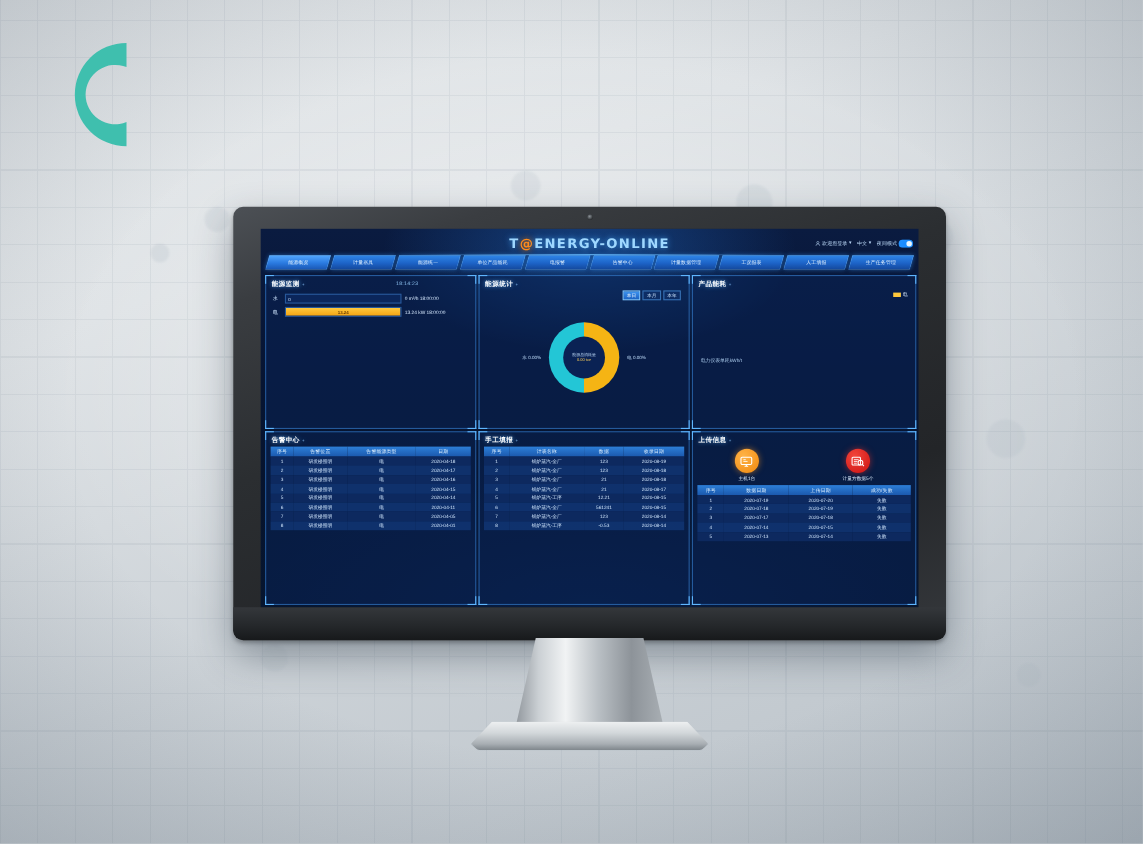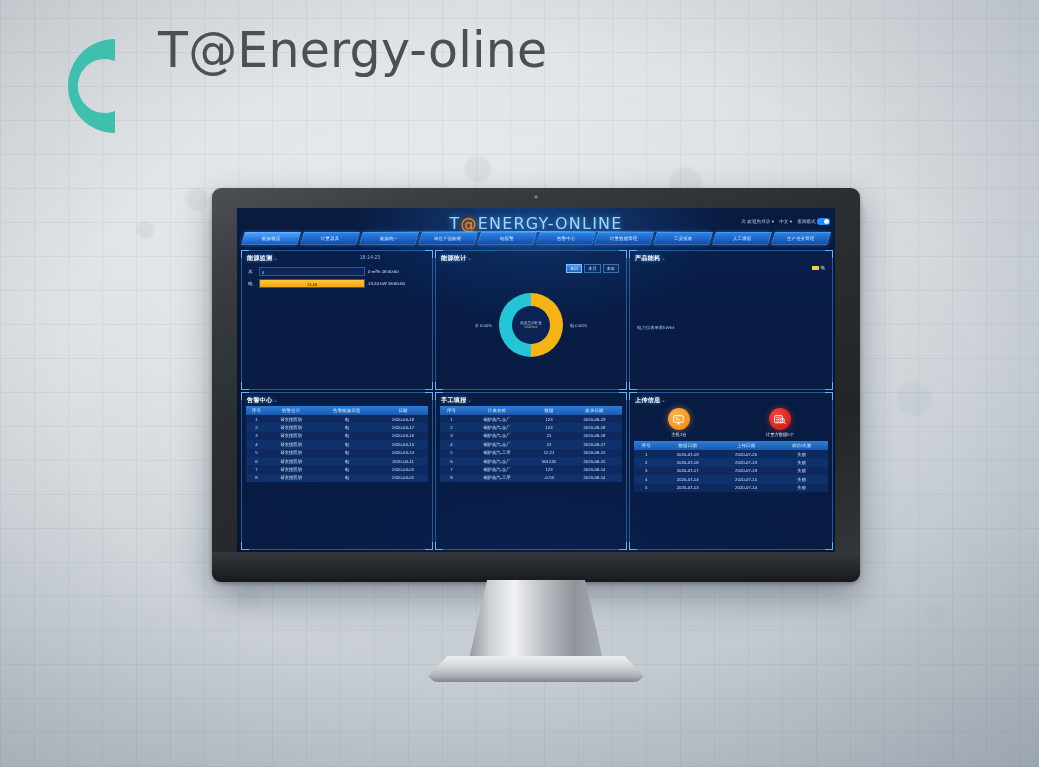--- a/index.html
+++ b/index.html
@@ -99,21 +99,21 @@
   .dash{position:absolute;inset:0;color:#cfe3ff;font-size:5px;}
   #dash-glow{
     position:absolute;inset:0;
     background:
       radial-gradient(ellipse 45% 38% at 50% 6%, rgba(38,120,220,.42) 0%, rgba(10,30,70,0) 70%),
       radial-gradient(ellipse 90% 60% at 50% 100%, rgba(10,40,95,.5) 0%, rgba(6,18,42,0) 70%);
   }
   #logo-row{position:absolute;left:0;top:4px;width:100%;height:17px;}
   #app-logo{
     position:absolute;left:50%;top:2px;transform:translateX(-50%);
-    font-size:16px;font-weight:400;letter-spacing:1.2px;color:#9fd8ff;
+    font-size:12px;font-weight:700;letter-spacing:1.2px;color:#9fd8ff;
     text-shadow:0 0 6px rgba(70,170,255,.85);white-space:nowrap;
     font-family:"DejaVu Sans",sans-serif;
   }
   #app-logo .at{color:#ff8c1a;text-shadow:0 0 6px rgba(255,140,26,.9);}
   #logo-underline{
     position:absolute;left:50%;top:19px;transform:translateX(-50%);
     width:330px;height:1px;
     background:linear-gradient(90deg,rgba(60,140,230,0),rgba(120,200,255,.85),rgba(60,140,230,0));
   }
   #header-right{
@@ -229,21 +229,20 @@
   <div id="vignette"></div>
 </div>
 
 <div id="brand">
   <div id="brand-mark">
     <svg width="66" height="118" viewBox="0 0 66 118">
       <path d="M60 12 A47 47 0 1 0 60 106 L60 84 A27 27 0 1 1 60 34 Z" fill="#3fbfae"></path>
     </svg>
   </div>
   <div id="brand-text">
-    <div id="brand-en">T@Energy-oline</div>
   </div>
 </div>
 
 <div id="monitor">
   <div id="bezel">
     <div id="webcam"></div>
     <div id="bezel-bottom"></div>
 
     <div id="screen">
       <div class="dash">

